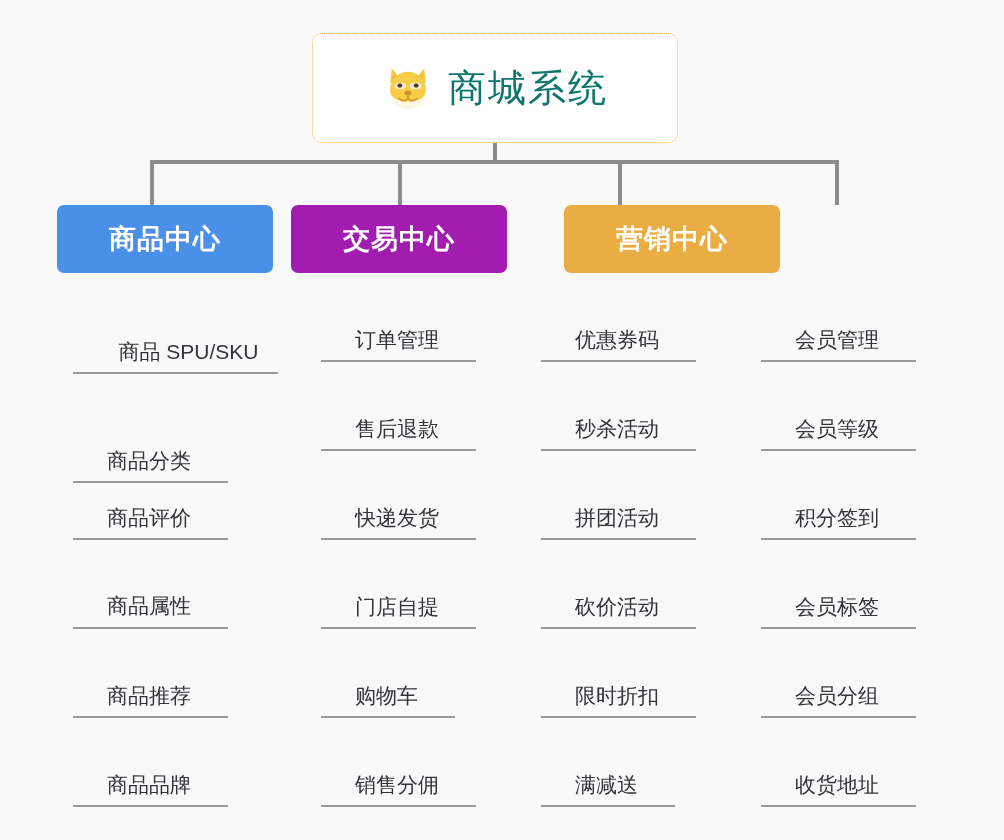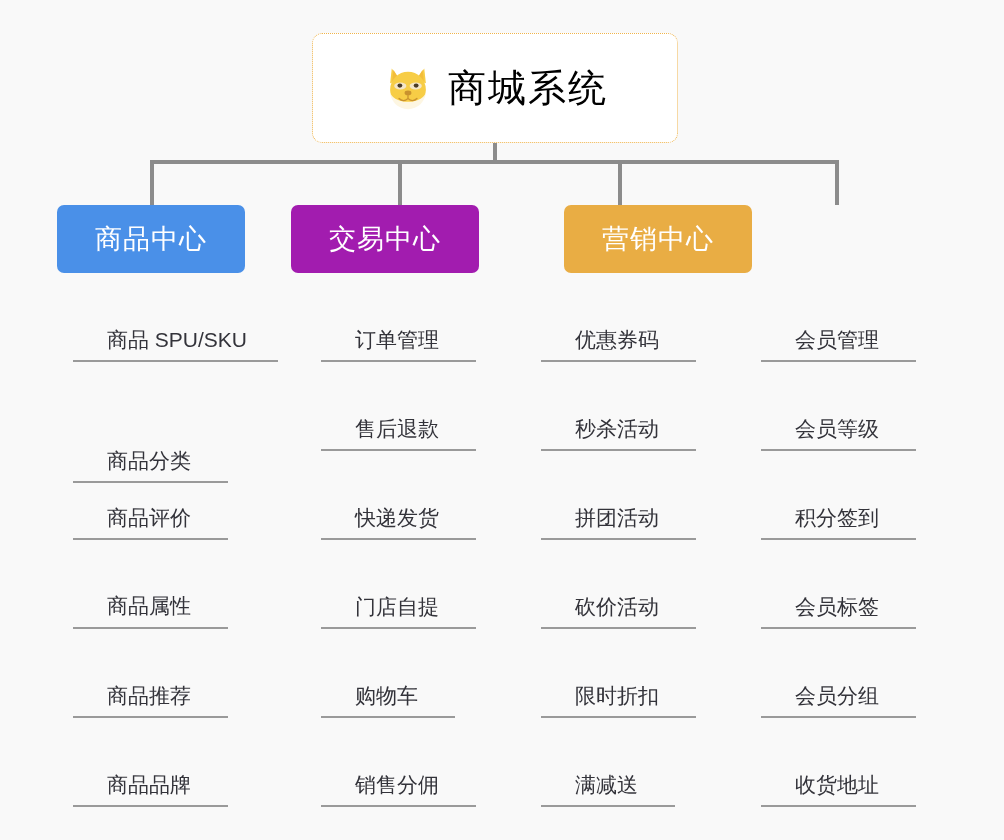--- a/index.html
+++ b/index.html
@@ -70,26 +70,27 @@
   .conn-drop {
     top: 160px;
     width: 4px;
     height: 45px;
   }
 
   
   .cat-box {
     position: absolute;
     top: 205px;
-    width: 188px;
+    width: 216px;
     height: 68px;
     border-radius: 7px;
     display: flex;
     align-items: center;
     justify-content: center;
+    font-weight: bold;
   }
   .cat-label {
     font-size: 27px;
     color: #ffffff;
     letter-spacing: 1px;
     line-height: 1;
     white-space: nowrap;
   }
 
   
@@ -138,36 +139,36 @@
       <path d="M50 9.5 L51.4 23.5 L43 20.5 Z" fill="#f3bd3a"></path>
       <circle cx="32" cy="34" r="22" fill="#f7cd46"></circle>
       <path d="M10 36 a22 22 0 0 0 44 0 a22 13 0 0 1 -44 0 Z" fill="#fdf6e2"></path>
       <ellipse cx="22.5" cy="29.5" rx="7.5" ry="4.2" fill="#f4e6c8"></ellipse>
       <ellipse cx="41.5" cy="29.5" rx="7.5" ry="4.2" fill="#f4e6c8"></ellipse>
       <ellipse cx="22" cy="29" rx="3" ry="2.6" fill="#4a3b27"></ellipse>
       <ellipse cx="42" cy="29" rx="3" ry="2.6" fill="#4a3b27"></ellipse>
       <ellipse cx="32" cy="38" rx="4.2" ry="3" fill="#c9922e"></ellipse>
       <path d="M32 41 v4 M32 45 q-6 5 -11 0 M32 45 q6 5 11 0" stroke="#c9922e" stroke-width="1.6" fill="none" stroke-linecap="round"></path>
     </svg>
-    <span class="root-title" style="color: #000000;">商城系统</span>
+    <span class="root-title" style="color: #0f766e;">商城系统</span>
   </div>
 
   <div class="conn conn-stem" style="background: rgb(140, 140, 140);"></div>
   <div class="conn conn-bus" style="background: rgb(140, 140, 140);"></div>
   <div class="conn conn-drop" style="left: 150px; background: rgb(140, 140, 140);"></div>
   <div class="conn conn-drop" style="left: 398px; background: rgb(140, 140, 140);"></div>
   <div class="conn conn-drop" style="left: 618px; background: rgb(140, 140, 140);"></div>
   <div class="conn conn-drop" style="left: 835px; background: rgb(140, 140, 140);"></div>
 
   <div class="cat-box" style="left: 57px; background: rgb(74, 144, 232);">
     <span class="cat-label">商品中心</span>
   </div>
   <div class="col" style="left:71px;">
     <div class="col-spine"></div>
-    <div class="leaf" style="top:0px;width:205px;">
+    <div class="leaf" style="top:12px;width:205px;justify-content:center;">
         <span class="leaf-label">商品 SPU/SKU</span>
       </div>
     <div class="leaf" style="top:89px;width:155px;margin-top:32px;">
         <span class="leaf-label">商品分类</span>
       </div>
     <div class="leaf" style="top:178px;width:155px;">
         <span class="leaf-label">商品评价</span>
       </div>
     <div class="leaf" style="top:267px;width:155px;font-family:Liberation Serif, serif;">
         <span class="leaf-label">商品属性</span>

